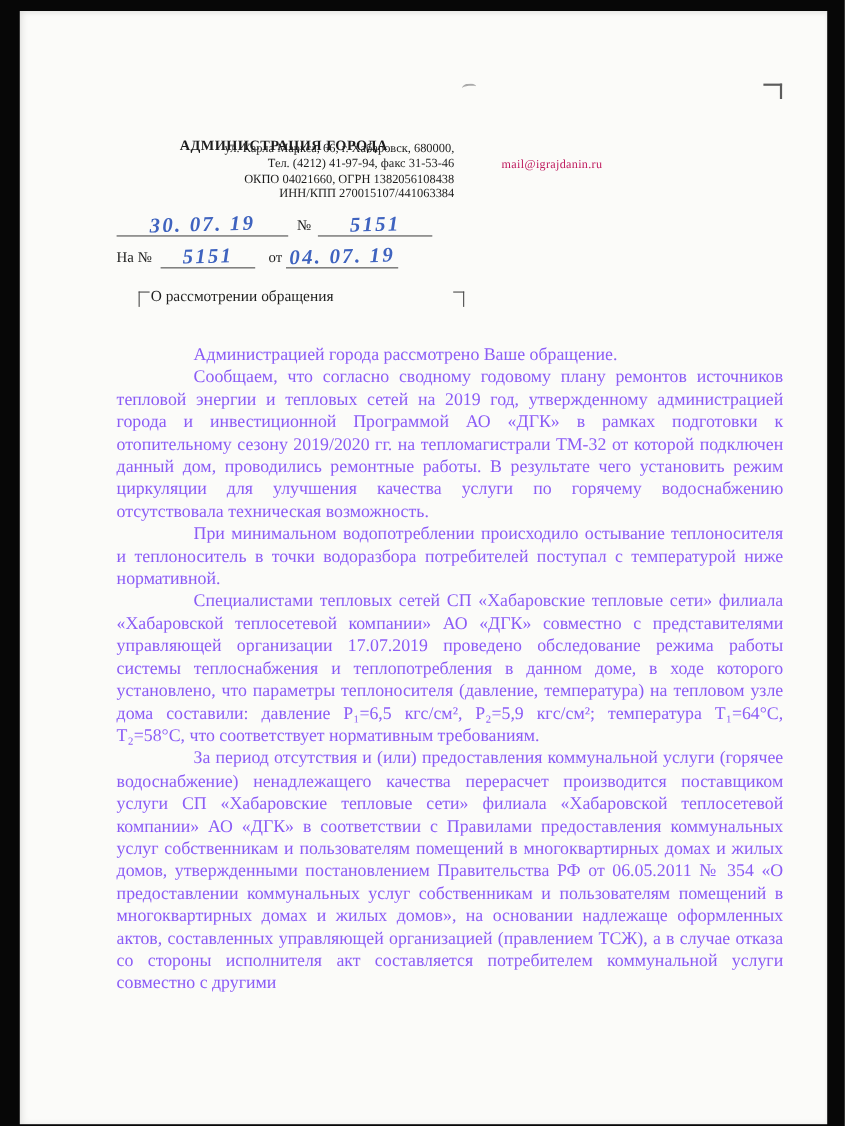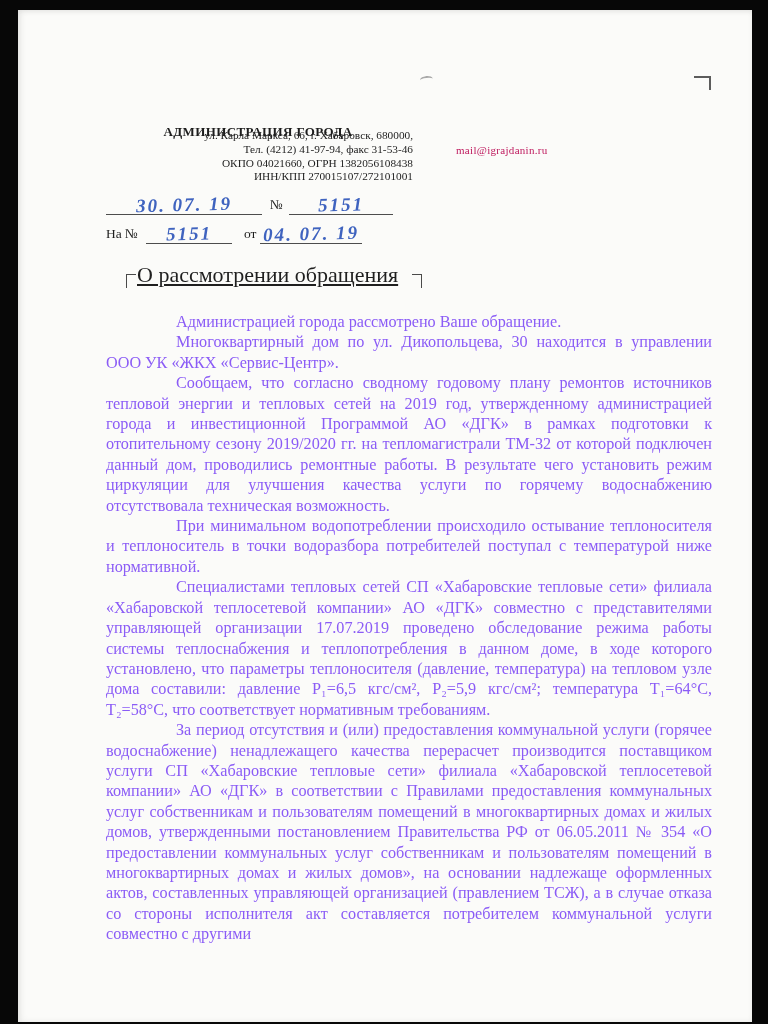--- a/index.html
+++ b/index.html
@@ -64,21 +64,21 @@
     white-space: nowrap;
   }
   .w156 { width: 156px; } .w104 { width: 104px; }
   .w86  { width: 86px; }  .w100 { width: 102px; }
   .gap8 { width: 8px; flex: 0 0 auto; } .gap6 { width: 6px; flex: 0 0 auto; }
   .gap12 { width: 12px; flex: 0 0 auto; } .gap4 { width: 4px; flex: 0 0 auto; }
   
   .subject {
     position: absolute; left: 108px; top: 252px; width: 296px;
     display: flex; align-items: flex-end;
-    font-size: 22px; color: #1f1f1f; text-decoration: underline;
+    font-size: 14px; color: #1f1f1f;
   }
   .br-open {
     width: 9px; height: 13px; margin: 3px 1px 0 0; flex: 0 0 auto;
     border-top: 1.6px solid #4a4a4a; border-left: 1.6px solid #4a4a4a;
   }
   .br-close {
     width: 9px; height: 13px; margin: 3px 0 0 auto; flex: 0 0 auto;
     border-top: 1.6px solid #4a4a4a; border-right: 1.6px solid #4a4a4a;
   }
   
@@ -95,21 +95,21 @@
 <div class="page">
 
   <div class="org-name">
     <div>АДМИНИСТРАЦИЯ ГОРОДА</div>
   </div>
 
   <div class="addr">
     <div>ул. Карла Маркса, 66, г. Хабаровск, 680000,</div>
     <div>Тел. (4212) 41-97-94, факс 31-53-46</div>
     <div>ОКПО 04021660, ОГРН 1382056108438</div>
-    <div>ИНН/КПП 270015107/272101001</div>
+    <div>ИНН/КПП 270015107/441063384</div>
   </div>
 
   <div class="email">mail@igrajdanin.ru</div>
 
   <div class="corner-tr"></div>
   <div class="pencil-mark"></div>
 
   <div class="ref">
     <div class="ref-row">
       <span class="cell w156"><span class="hw">30. 07. 19</span></span>
@@ -130,20 +130,19 @@
   </div>
 
   <div class="subject">
     <span class="br-open"></span>
     <span>О рассмотрении обращения</span>
     <span class="br-close"></span>
   </div>
 
   <div class="body-text">
     <p>Администрацией города рассмотрено Ваше обращение.</p>
-    <p>Многоквартирный дом по ул. Дикопольцева, 30 находится в управлении ООО УК «ЖКХ «Сервис-Центр».</p>
     <p>Сообщаем, что согласно сводному годовому плану ремонтов источников тепловой энергии и тепловых сетей на 2019 год, утвержденному администрацией города и инвестиционной Программой АО «ДГК» в рамках подготовки к отопительному сезону 2019/2020 гг. на тепломагистрали ТМ-32 от которой подключен данный дом, проводились ремонтные работы. В результате чего установить режим циркуляции для улучшения качества услуги по горячему водоснабжению отсутствовала техническая возможность.</p>
     <p>При минимальном водопотреблении происходило остывание теплоносителя и теплоноситель в точки водоразбора потребителей поступал с температурой ниже нормативной.</p>
     <p>Специалистами тепловых сетей СП «Хабаровские тепловые сети» филиала «Хабаровской теплосетевой компании» АО «ДГК» совместно с представителями управляющей организации 17.07.2019 проведено обследование режима работы системы теплоснабжения и теплопотребления в данном доме, в ходе которого  установлено, что параметры теплоносителя (давление, температура) на тепловом узле дома составили: давление Р₁=6,5 кгс/см², Р₂=5,9 кгс/см²; температура Т₁=64°С, Т₂=58°С, что соответствует нормативным требованиям.</p>
     <p>За период отсутствия и (или) предоставления коммунальной услуги (горячее водоснабжение) ненадлежащего качества перерасчет производится поставщиком услуги СП «Хабаровские тепловые сети» филиала «Хабаровской теплосетевой компании» АО «ДГК» в соответствии с Правилами предоставления коммунальных услуг собственникам и пользователям помещений в многоквартирных домах и жилых домов, утвержденными постановлением Правительства РФ от 06.05.2011 № 354 «О предоставлении коммунальных услуг собственникам и пользователям помещений в многоквартирных домах и жилых домов», на основании надлежаще оформленных актов, составленных управляющей организацией (правлением ТСЖ), а в случае отказа со стороны исполнителя акт составляется потребителем коммунальной услуги совместно с другими</p>
   </div>
 
 </div>
 
 </body></html>

